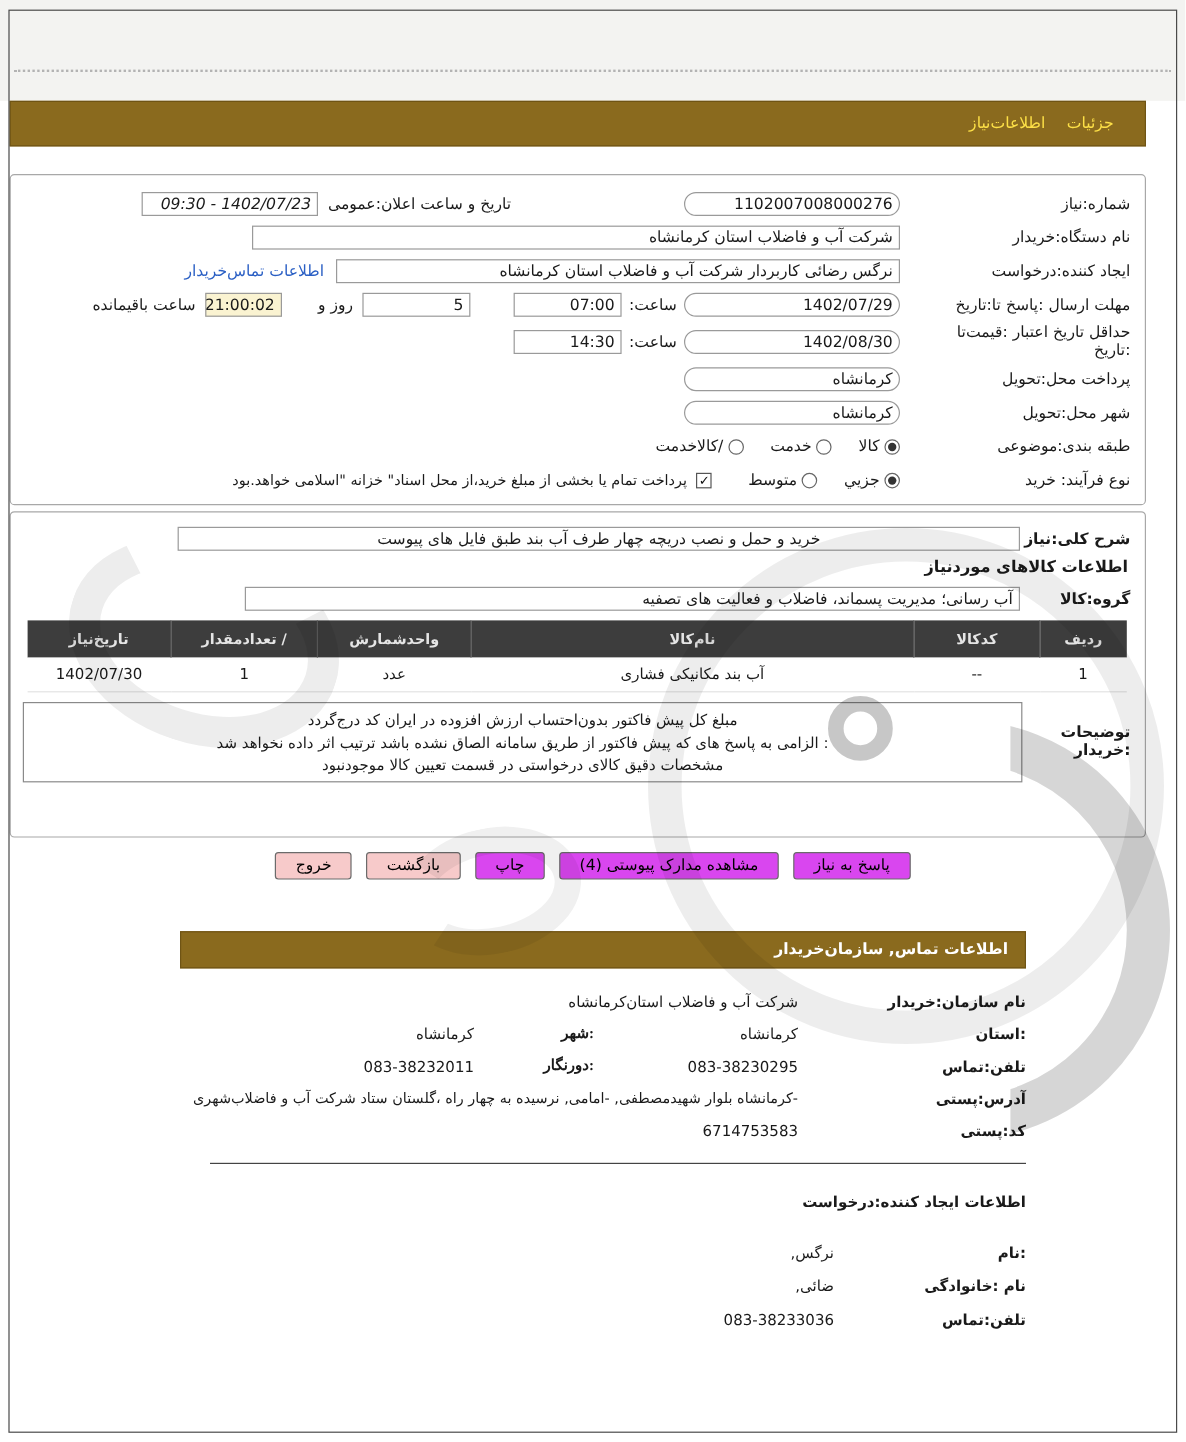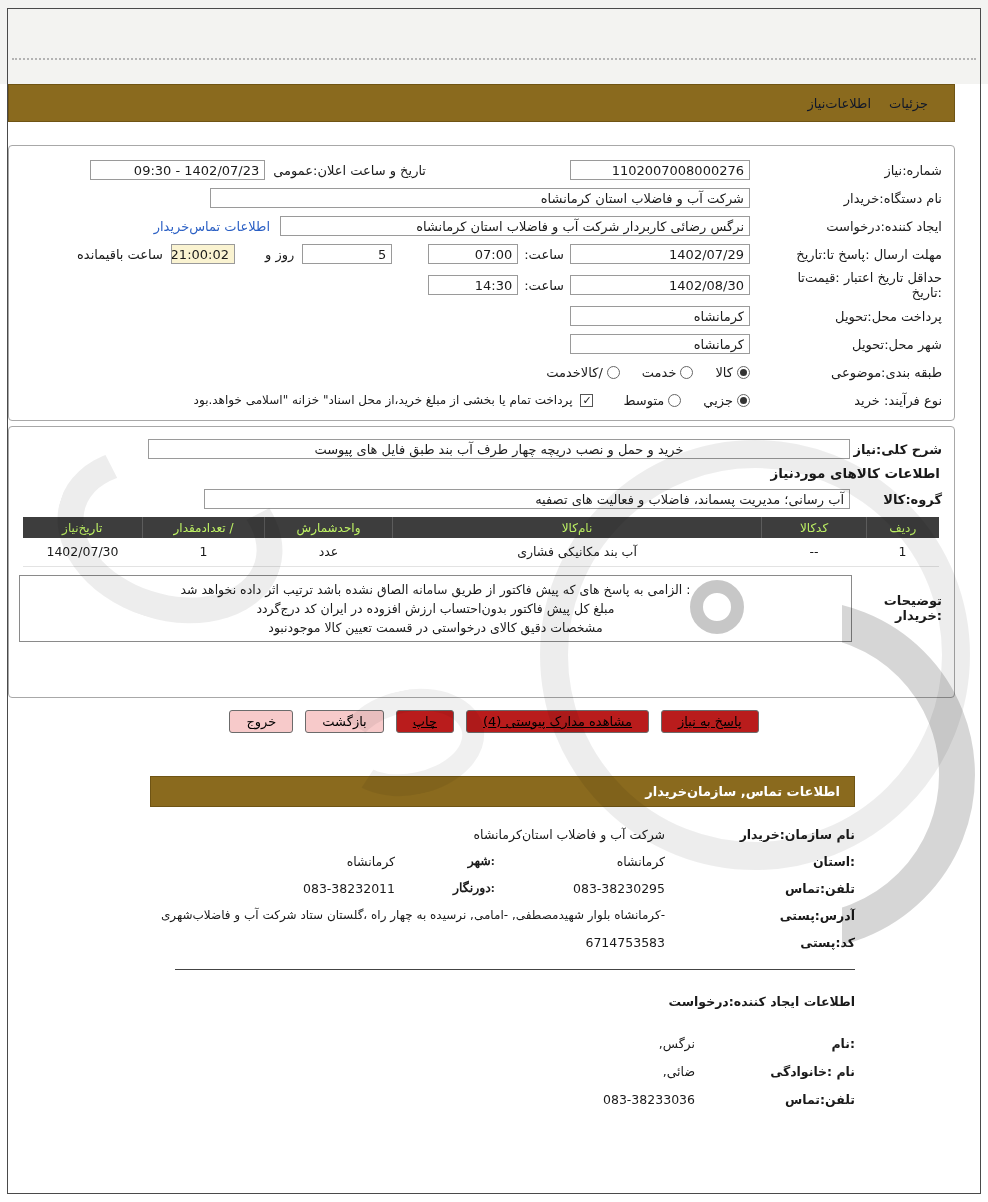--- a/index.html
+++ b/index.html
@@ -5,34 +5,34 @@
   * { box-sizing: border-box; margin: 0; padding: 0; }
   body { background:#fff; font-family:"DejaVu Sans", sans-serif; }
   .screen { position:relative; width:988px; height:1202px; background:#fff; direction:rtl; overflow:hidden; color:#1a1a1a; }
 
   .top-bg { position:absolute; top:0; left:0; width:100%; height:84px; background:#f3f3f1; }
   .dotted { position:absolute; top:58px; left:12px; right:12px; border-top:2px dotted #b3b3b3; }
   .frame { position:absolute; top:8px; left:7px; right:7px; bottom:8px; border:1px solid #4a4a4a; pointer-events:none; z-index:15; }
 
   .tabbar { position:absolute; top:84px; right:33px; left:8px; height:38px; background:#8a6a1e; border:1px solid #6f5414;
             display:flex; align-items:center; padding:0 26px; gap:18px; z-index:2; }
-  .tab { color:#0f172a; font-size:13px; cursor:pointer; }
+  .tab { color:#fde047; font-size:13px; cursor:pointer; }
 
   .panel { position:absolute; right:33px; left:8px; background:#fff; border:1px solid #a8a8a8; border-radius:4px; z-index:2; }
   .panel1 { top:145px; height:276px; padding:12px 12px 0 10px; }
   .panel2 { top:426px; height:272px; padding:12px 12px 0 10px; }
 
   .frow { display:flex; align-items:center; margin-bottom:4px; min-height:24px; font-size:13px; }
   .flabel { width:180px; flex-shrink:0; white-space:nowrap; line-height:15px; }
   .flabel span { display:block; white-space:nowrap; }
   .fcontent { display:flex; align-items:center; margin-right:12px; flex:1; min-width:0; }
 
   .input { display:inline-flex; align-items:center; background:#fff; border:1px solid #9a9a9a; height:20px;
            padding:0 5px; font-size:13px; overflow:hidden; white-space:nowrap; flex-shrink:0; }
-  .w180 { width:180px; } .w175 { width:175px; } .w540 { width:540px;padding-left:47px; } .w470 { width:470px; }
+  .w180 { width:180px;border-radius:10px; } .w175 { width:147px;font-style:italic; } .w540 { width:540px;padding-left:47px; } .w470 { width:470px; }
   .w90 { width:90px; } .w64 { width:64px; }
   .remaining { background:#faf3d1; }
   .g6 { margin-right:6px; } .g8 { margin-right:8px; } .g10 { margin-right:10px;text-align:center; } .g18 { margin-right:18px; }
   .g26 { margin-right:26px; } .g30 { margin-right:30px; } .g36 { margin-right:36px; } .g144 { margin-right:144px; }
   .inline-label { white-space:nowrap; }
   .link { color:#2a5fc4; cursor:pointer; white-space:nowrap; }
 
   .radio { width:13px; height:13px; border:1px solid #666; border-radius:50%; background:#fff; display:inline-block;
            position:relative; flex-shrink:0; cursor:pointer; }
   .radio.selected::after { content:""; position:absolute; inset:2px; background:#333; border-radius:50%; }
@@ -43,34 +43,34 @@
   .small-note { font-size:12px; white-space:nowrap; margin-right:8px; }
 
   .drow { display:flex; align-items:center; margin-bottom:6px; font-size:13px; }
   .dlabel { width:84px; flex-shrink:0; font-weight:bold; white-space:nowrap; line-height:15px; }
   .dlabel span { display:block; }
   .summary { width:702px; margin-right:8px; justify-content:center; }
   .groupv { width:646px; margin-right:8px; }
   .items-heading { font-weight:bold; font-size:13.5px; margin:6px 2px 8px; }
 
   table.items { width:916px; margin:8px auto 0; border-collapse:collapse; table-layout:fixed; font-size:12px; }
-  table.items th { background:#3d3d3d; color:#bef264; font-weight:normal; height:21px; border-left:1px solid #5c5c5c; text-align:center; }
+  table.items th { background:#3d3d3d; color:#e5e5e5; font-weight:bold; height:31px; border-left:1px solid #5c5c5c; text-align:center; }
   table.items th:last-child { border-left:none; }
   table.items td { height:28px; text-align:center; font-size:12.5px; border-bottom:1px solid #e3e3e3; background:#fff; }
   .col-row { width:72px; } .col-code { width:105px; } .col-name { width:369px; }
   .col-unit { width:128px; } .col-qty { width:122px; } .col-date { width:120px; }
 
   .notes-row { margin-top:8px; align-items:center; }
   .notes-box { width:845px; border:1px solid #8a8a8a; background:#fff; margin-right:6px; padding:4px 6px;
                font-size:12.5px; line-height:19px; text-align:center; }
 
   .buttons { position:absolute; top:710px; left:0; width:100%; display:flex; justify-content:center; gap:12px; z-index:2; }
   .btn { font-family:"DejaVu Sans", sans-serif; font-size:13px; padding:3px 16px; border:1px solid #6b6b6b;
          border-radius:3px; cursor:pointer; white-space:nowrap; }
-  .btn.green { background:#b91c1c;text-decoration:underline; }
+  .btn.green { background:#d946ef; }
   .btn.pink { background:#f7caca; }
 
   .section-bar { position:absolute; top:776px; right:133px; width:705px; height:31px; background:#8a6a1e; border:1px solid #6f5414;
                  color:#fff; font-weight:bold; font-size:13px; display:flex; align-items:center; padding:0 14px; z-index:2; }
 
   .contact { position:absolute; top:826px; right:133px; width:705px; z-index:2; font-size:12.5px; }
   .crow { display:flex; align-items:flex-start; margin-bottom:10px; line-height:17px; }
   .clabel { width:118px; font-weight:bold; flex-shrink:0; white-space:nowrap; }
   .cval { margin-right:72px; width:170px; white-space:nowrap; }
   .cval.w270 { width:270px; } .cval.w520 { width:520px; font-size:12px; }
@@ -236,22 +236,22 @@
         </tr>
       </tbody>
     </table>
 
     <div class="drow notes-row">
       <div class="dlabel">
         <span>توضیحات</span>
         <span>:خریدار</span>
       </div>
       <div class="notes-box">
+        <div>مبلغ کل پیش فاکتور بدون‌احتساب ارزش افزوده در ایران کد درج‌گردد</div>
         <div>: الزامی به پاسخ های که پیش فاکتور از طریق سامانه الصاق نشده باشد ترتیب اثر داده نخواهد شد</div>
-        <div>مبلغ کل پیش فاکتور بدون‌احتساب ارزش افزوده در ایران کد درج‌گردد</div>
         <div>مشخصات دقیق کالای درخواستی در قسمت تعیین کالا موجودنبود</div>
       </div>
     </div>
 
   </div>
 
   <div class="buttons">
     <button class="btn green">پاسخ به نیاز</button>
     <button class="btn green">مشاهده مدارک پیوستی (4)</button>
     <button class="btn green">چاپ</button>

